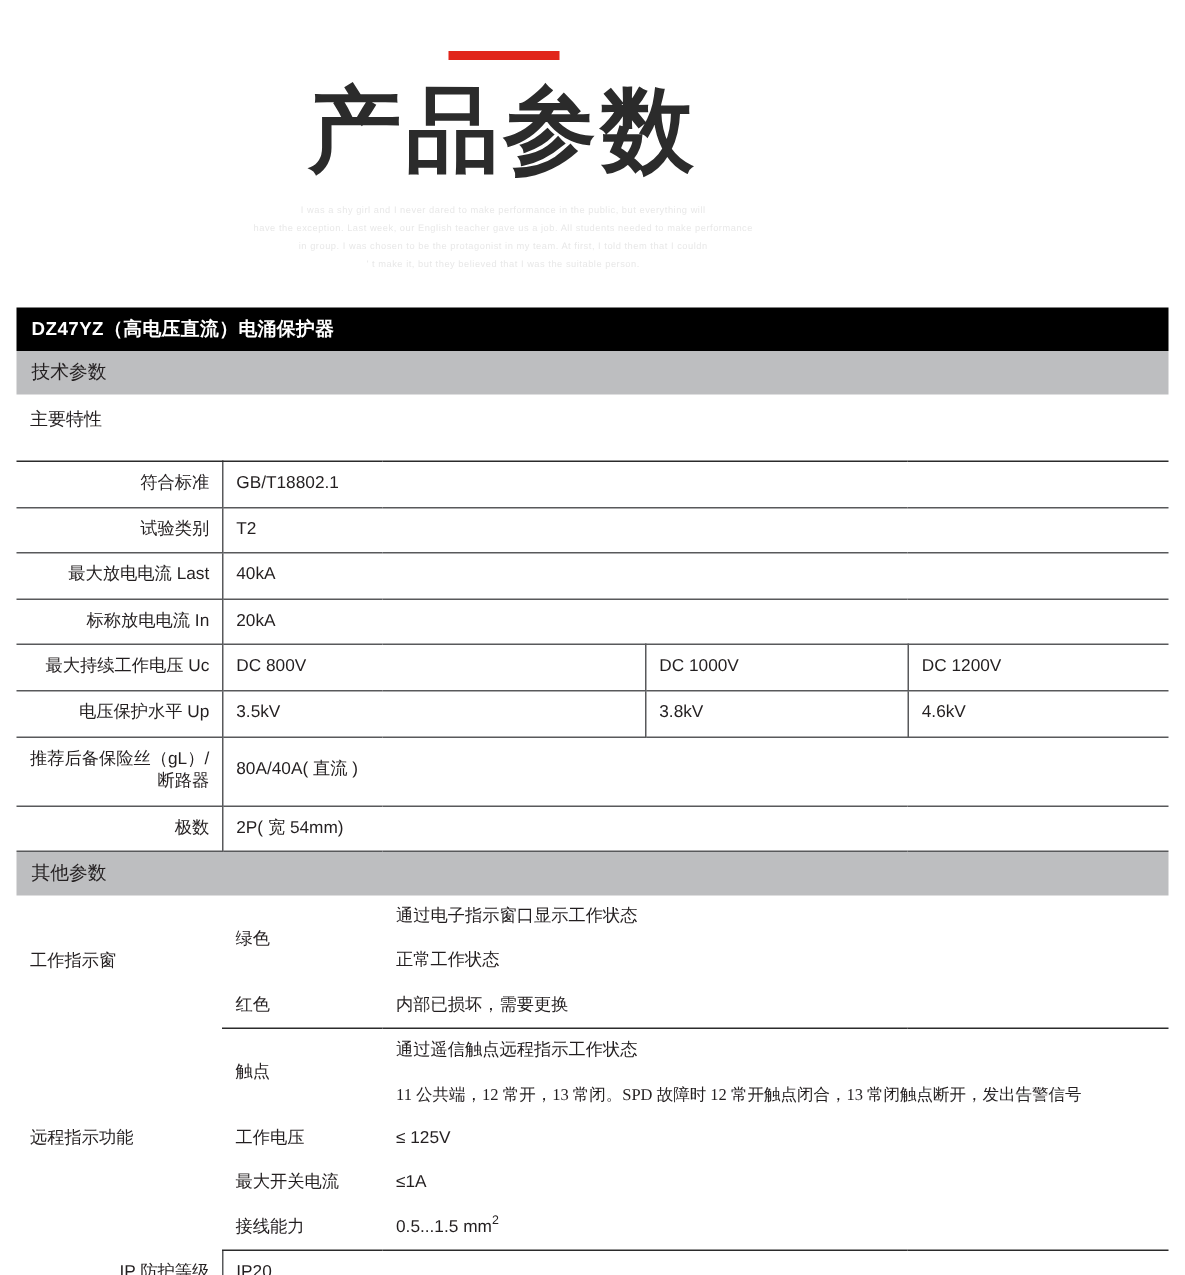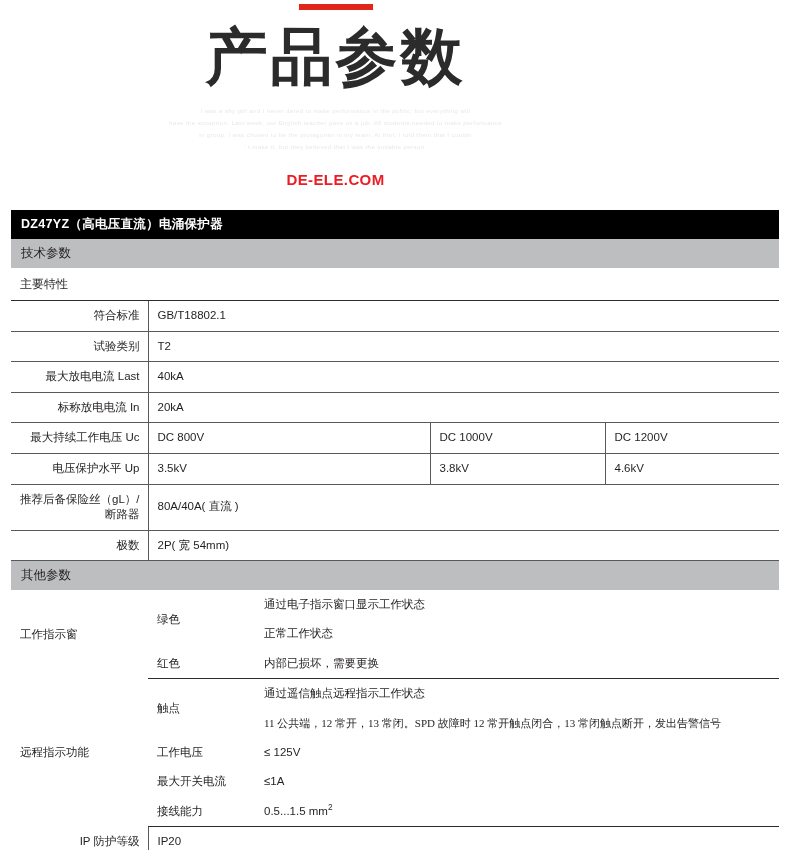--- a/index.html
+++ b/index.html
@@ -12,21 +12,21 @@
     width: 790px;
     height: 850px;
     font-family: "Liberation Sans", "DejaVu Sans", sans-serif;
     color: #231f20;
     overflow: hidden;
   }
 
   
   .banner {
     width: 671px;
-    padding-top: 4px;
+    padding-top: 34px;
     text-align: center;
   }
   .accent-bar {
     width: 74px;
     height: 6px;
     background: #e1251b;
     margin: 0 auto 14px auto;
   }
   .banner-title {
     font-size: 62px;
@@ -86,21 +86,21 @@
   tr.title-grey td {
     background: #bdbec0;
     color: #231f20;
     font-weight: 400;
     font-size: 12.5px;
     padding: 6px 8px 6px 10px;
     margin-top: 20px;
   }
   tr.section-plain td {
     font-size: 12px;
-    padding: 8px 8px 8px 9px;
+    padding: 8px 8px 20px 9px;
     border-bottom: 1.6px solid #2b2b2b;
   }
 
   
   tr.data td { border-bottom: 1.1px solid #58595b; }
   tr.data td.lbl { border-right: 1.1px solid #58595b; text-align: right; }
   tr.data td.mid { border-right: 1.1px solid #58595b; }
   td.nolineR { border-right: none !important; }
   tr.thickrow td { border-bottom: 1.6px solid #2b2b2b !important; }
 
@@ -121,21 +121,20 @@
 
 <div class="banner">
   <div class="accent-bar"></div>
   <h1 class="banner-title">产品参数</h1>
   <div class="banner-sub">
     <p>I was a shy girl and I never dared to make performance in the public, but everything will</p>
     <p>have the exception. Last week, our English teacher gave us a job. All students needed to make performance</p>
     <p>in group. I was chosen to be the protagonist in my team. At first, I told them that I couldn</p>
     <p>' t make it, but they believed that I was the suitable person.</p>
   </div>
-  <div class="banner-domain">DE-ELE.COM</div>
 </div>
 
 <div class="spec-wrap">
 <table class="spec">
   <colgroup>
     <col style="width:137px">
     <col style="width:107px">
     <col style="width:175px">
     <col style="width:175px">
     <col style="width:174px">

